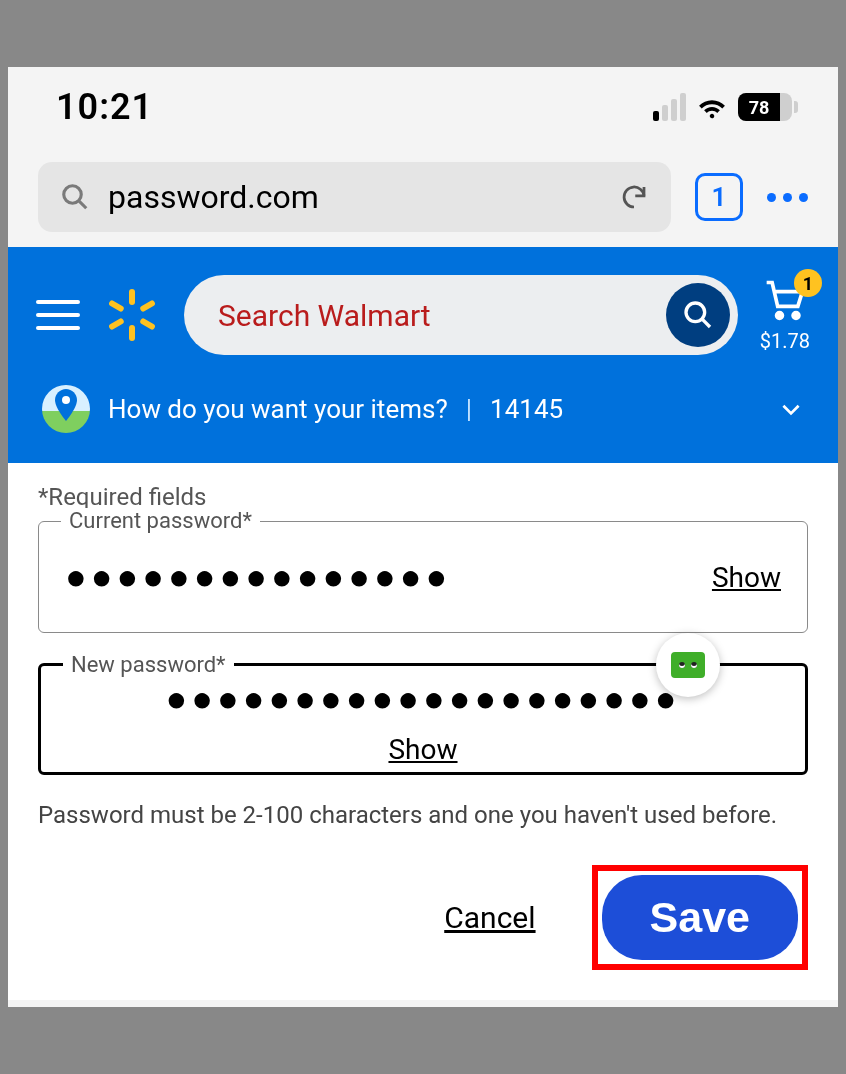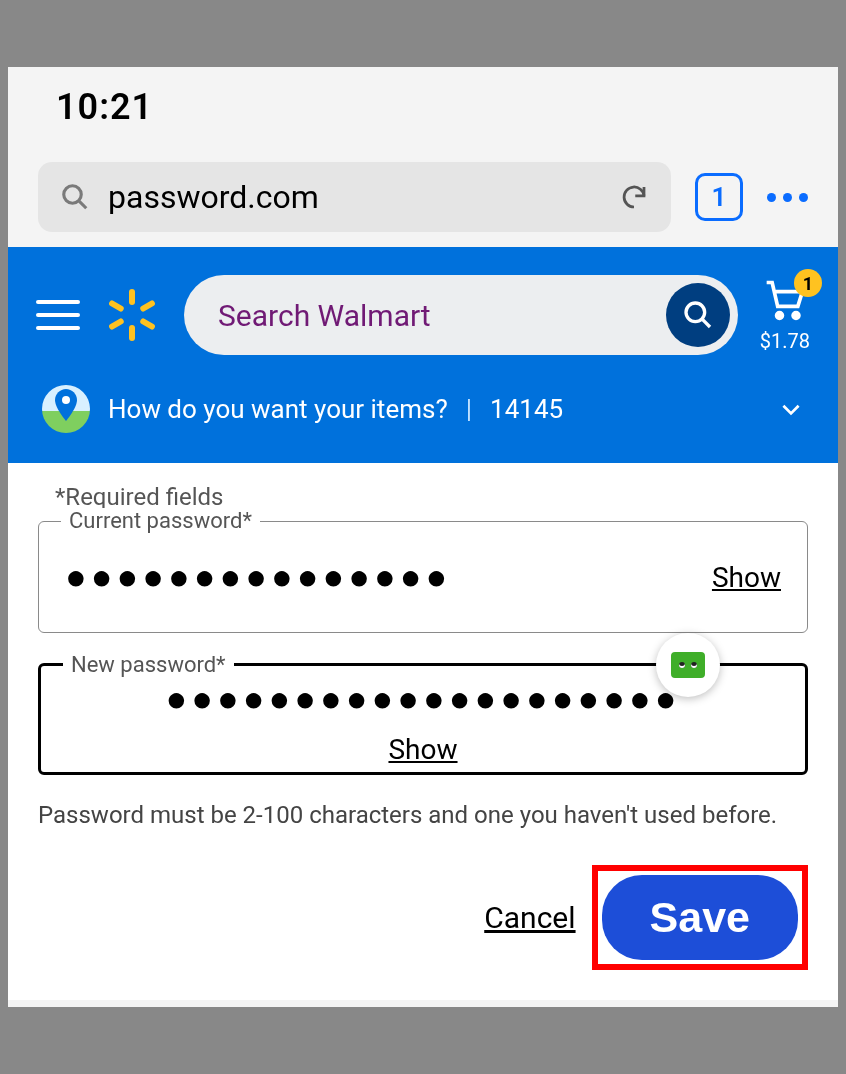--- a/index.html
+++ b/index.html
@@ -32,65 +32,84 @@
   .more-dots span { width:9px; height:9px; border-radius:50%; background:#0a6cff; }
 
   
   .wm-header { background:#0071dc; padding: 28px 28px 0 28px; }
   .wm-header-row { display:flex; align-items:center; gap:22px; }
   .hamburger { width:44px; height:44px; display:flex; flex-direction:column; justify-content:center; gap:9px; }
   .hamburger span { height:4px; background:#fff; border-radius:2px; }
   .wm-logo { width:60px; height:60px; position:relative; display:flex; align-items:center; justify-content:center; }
   .wm-logo svg { width:60px; height:60px; }
   .search-pill { flex:1; height:80px; background:#eceef0; border-radius:40px; display:flex; align-items:center; padding:0 10px 0 34px; position:relative; }
-  .search-placeholder { font-size:30px; color:#701a75; }
+  .search-placeholder { font-size:30px; color:#b91c1c; }
   .search-btn { position:absolute; right:8px; top:8px; width:64px; height:64px; background:#003e80; border-radius:50%; display:flex; align-items:center; justify-content:center; }
   .cart-wrap { display:flex; flex-direction:column; align-items:center; position:relative; }
   .cart-icon { position:relative; }
   .cart-badge { position:absolute; top:-8px; right:-12px; background:#ffc220; color:#000; width:28px; height:28px; border-radius:50%; display:flex; align-items:center; justify-content:center; font-weight:700; font-size:18px; }
   .cart-total { color:#fff; font-size:20px; margin-top:4px; }
 
   .fulfillment-bar { display:flex; align-items:center; gap:18px; padding: 30px 6px 30px 6px; color:#fff; }
   .fb-pin { width:48px; height:48px; border-radius:50%; background: linear-gradient(180deg,#d8f0ff 0%,#d8f0ff 55%,#7fcf5f 55%,#7fcf5f 100%); display:flex; align-items:center; justify-content:center; position:relative; }
   .fb-pin svg { position:absolute; top:4px; }
   .fb-text { font-size:26px; font-weight:400; }
   .fb-sep { color:#bfe0ff; font-size:26px; }
   .fb-zip { font-size:26px; }
   .fb-chevron { margin-left:auto; }
 
   
   .page { background:#fff; padding: 20px 30px 30px 30px; }
   .page-title { font-size:36px; font-weight:700; color:#202124; margin-bottom:36px; margin-top:6px; }
-  .req-text { font-size:24px; color:#555; margin-bottom:10px;margin-left:17px; }
+  .req-text { font-size:24px; color:#555; margin-bottom:10px; }
 
   .field-wrap { position:relative; margin-bottom:30px; }
   .field-box { border:1px solid #8a8a8a; border-radius:6px; height:112px; display:flex; align-items:center; padding:12px 26px; position:relative;gap:13px; }
   .field-box.focused { border:3px solid #000;flex-direction:column; }
   .field-legend { position:absolute; top:-14px; left:22px; background:#fff; padding:0 8px; font-size:22px; color:#555; }
   .field-value { flex:1; font-size:36px; letter-spacing:4px; color:#000; }
   .show-link { font-size:28px; color:#000; text-decoration:underline; }
   .pm-badge { position:absolute; top:-30px; right:88px; width:64px; height:64px; background:#fff; border-radius:50%; box-shadow:0 2px 8px rgba(0,0,0,.25); display:flex; align-items:center; justify-content:center; z-index:2; }
   .pm-inner { width:38px; height:30px; background:#3fae29; border-radius:6px; display:flex; align-items:center; justify-content:center; gap:6px; border:2px solid #fff; }
   .pm-inner span { width:6px; height:6px; background:#222; border-radius:50%; box-shadow: inset 0 -2px 0 #fff; }
 
   .hint { font-size:24px; color:#444; margin-top:-4px; margin-bottom:36px; }
 
-  .actions { display:flex; justify-content:flex-end; align-items:center; gap:16px; }
+  .actions { display:flex; justify-content:flex-end; align-items:center; gap:56px; }
   .cancel-link { font-size:30px; color:#000; text-decoration:underline; }
   .save-wrap { border:6px solid #ff0000; padding:4px; }
   .save-btn { background:#1d4ed8; color:#fff; border:none; border-radius:40px; padding:18px 48px; font-size:43px; font-weight:600; }
 
 </style>
 </head>
 <body>
 
 <div class="device-frame">
 
   <div class="status-bar">
     <div class="status-time">10:21</div>
+    <div class="status-right">
+      <div class="signal-bars">
+        <span></span>
+          <span></span>
+          <span></span>
+          <span></span>
+      </div>
+      <div class="wifi-icon">
+        <svg viewBox="0 0 24 24" fill="#000">
+            <path d="M12 18.5c.9 0 1.7.8 1.7 1.7S12.9 22 12 22s-1.7-.8-1.7-1.7.8-1.8 1.7-1.8zm0-5c2.3 0 4.4 1 5.9 2.5l-2 2c-1-1-2.4-1.6-3.9-1.6s-2.9.6-3.9 1.6l-2-2C7.6 14.5 9.7 13.5 12 13.5zm0-5c3.8 0 7.2 1.6 9.7 4.1l-2 2C17.8 12.7 15 11.5 12 11.5s-5.8 1.2-7.7 3.1l-2-2C4.8 10.1 8.2 8.5 12 8.5z"></path>
+          </svg>
+      </div>
+      <div class="battery">
+        <div class="battery-body">
+          <div class="battery-fill">78</div>
+        </div>
+        <div class="battery-cap"></div>
+      </div>
+    </div>
   </div>
 
   <div class="browser-bar">
     <div class="address-bar">
       <svg width="30" height="30" viewBox="0 0 24 24" fill="none" stroke="#7a7a7a" stroke-width="2.5">
           <circle cx="10" cy="10" r="7"></circle>
           <line x1="21" y1="21" x2="15.5" y2="15.5"></line>
         </svg>
       <div class="address-text">password.com</div>
       <svg width="30" height="30" viewBox="0 0 24 24" fill="none" stroke="#555" stroke-width="2.2">

